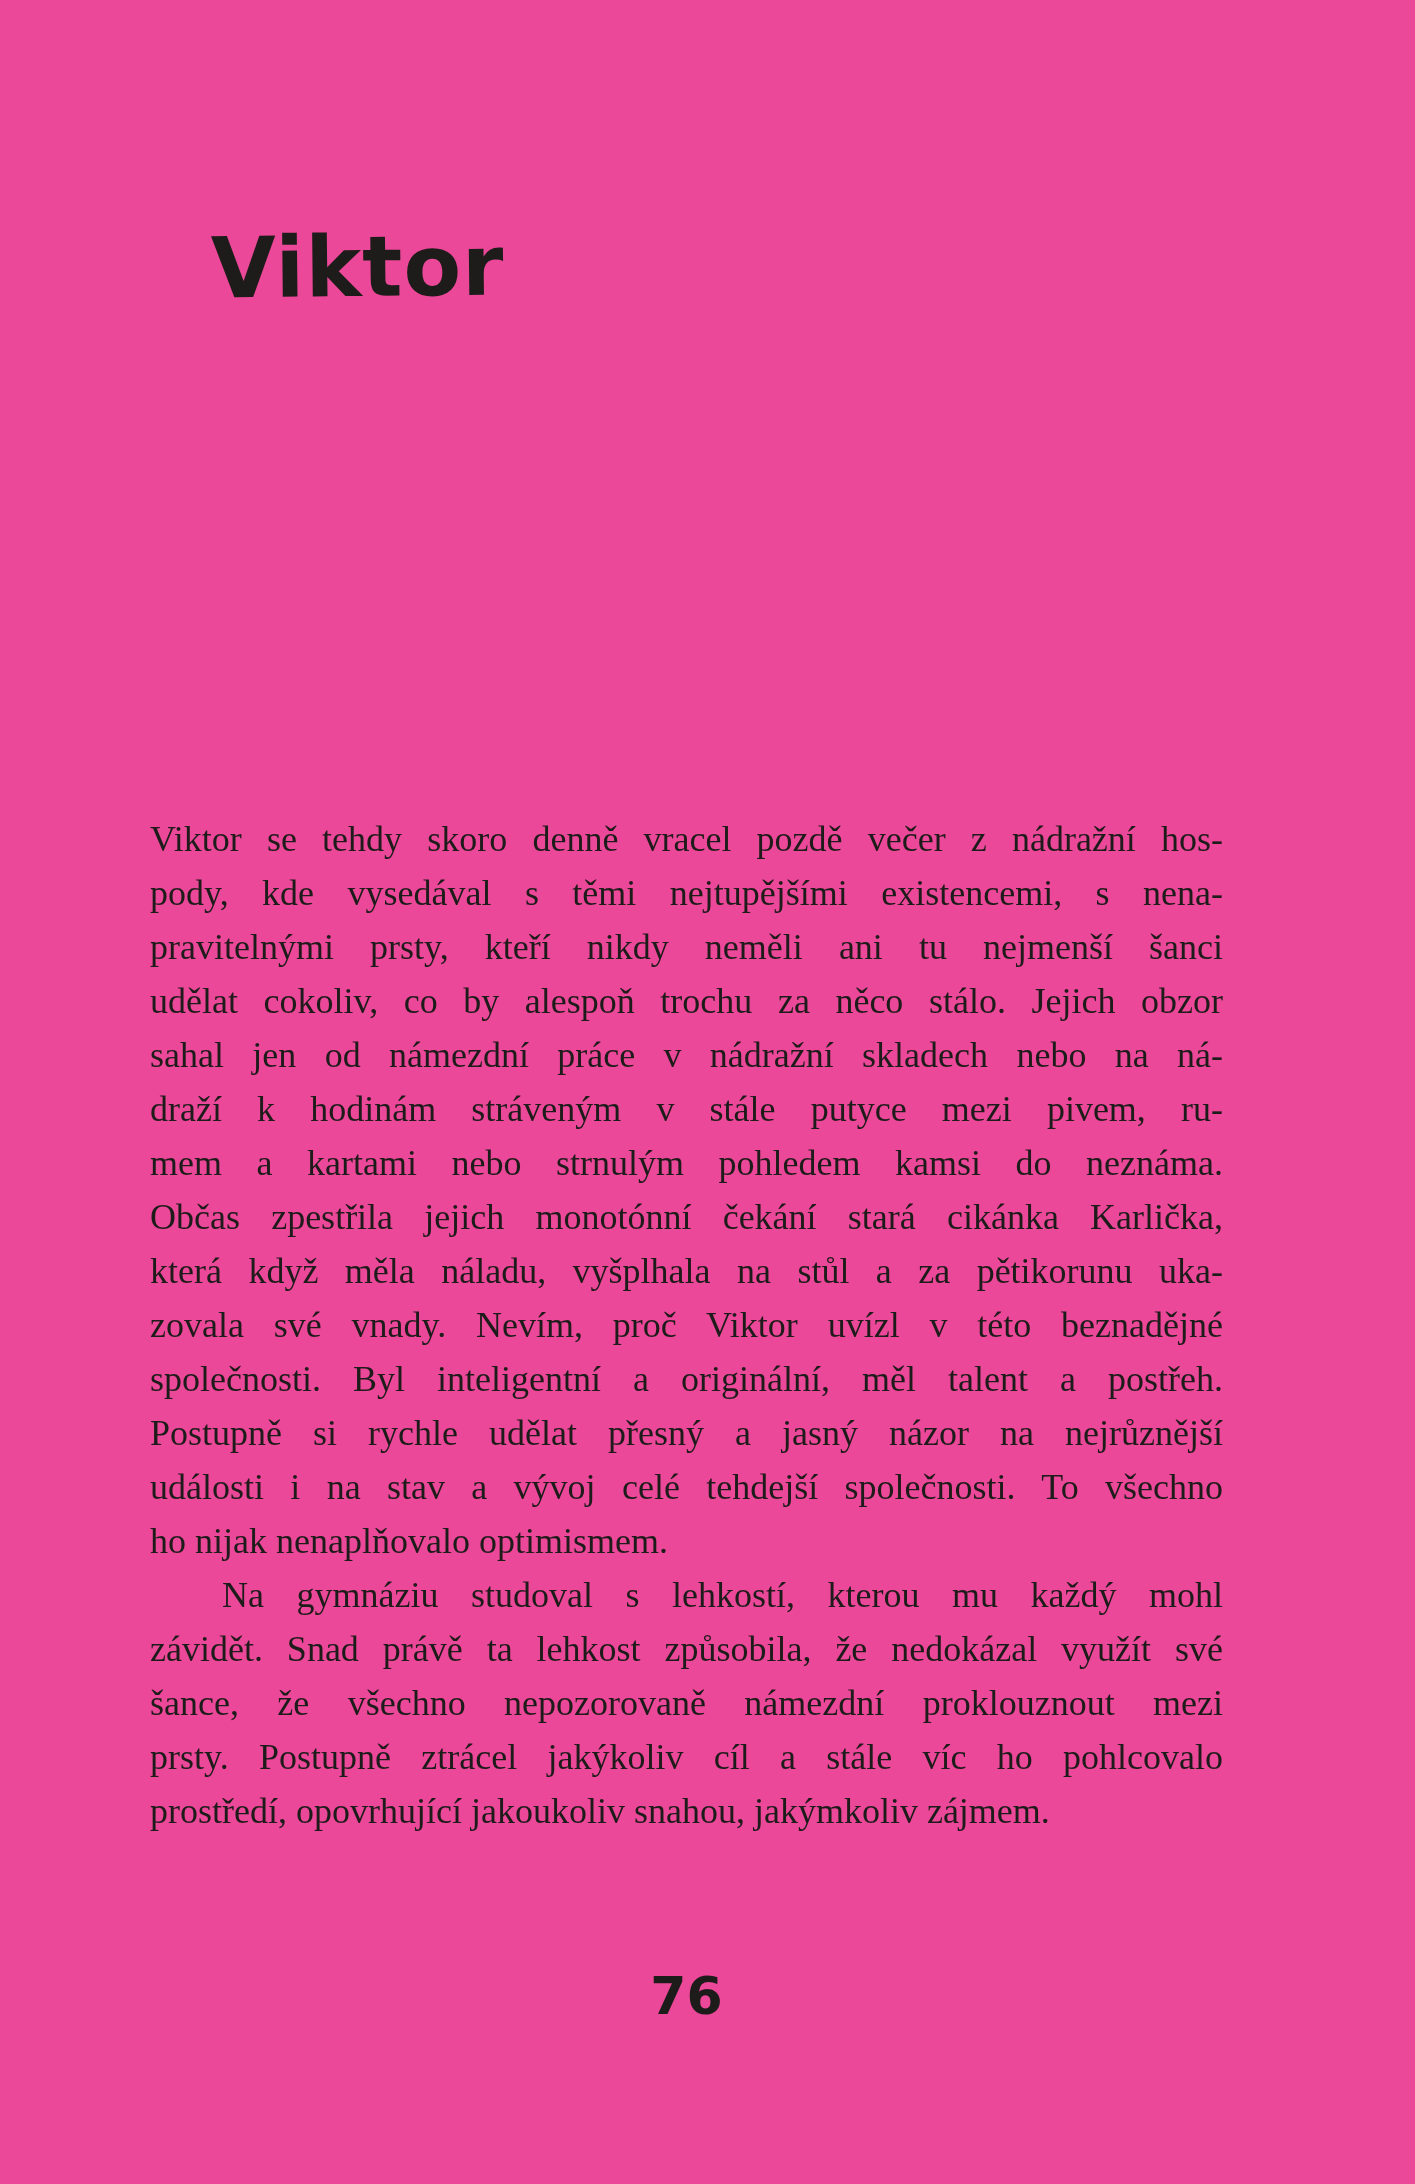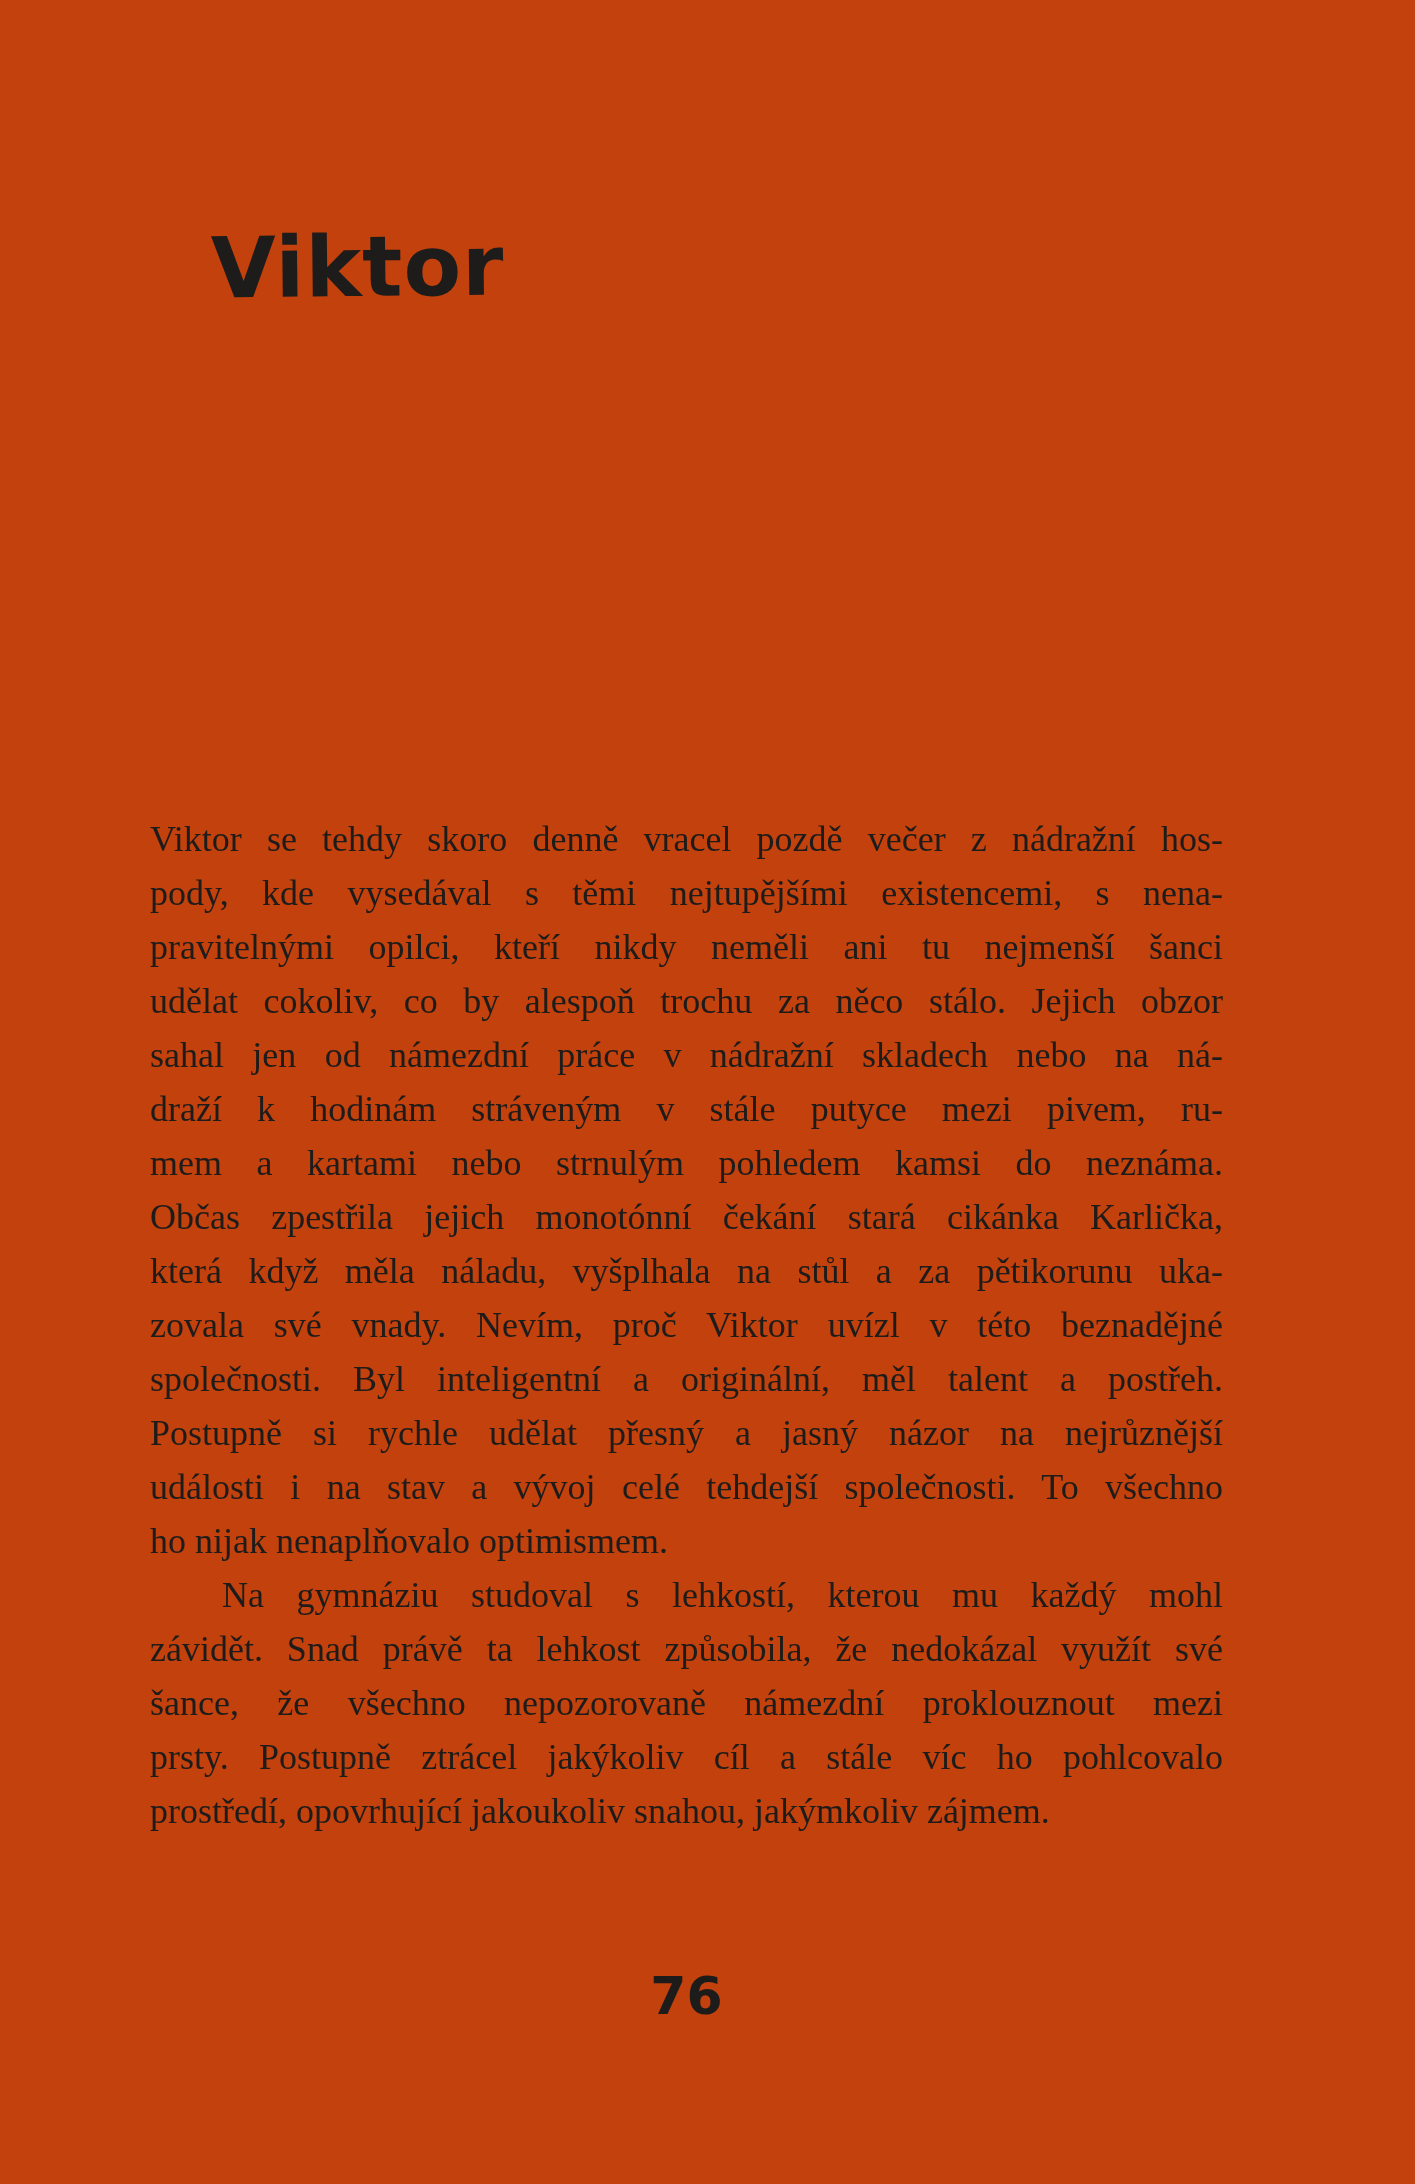--- a/index.html
+++ b/index.html
@@ -4,21 +4,21 @@
 <style>
   html, body {
     margin: 0;
     padding: 0;
     background: #ffffff;
   }
   .page {
     position: relative;
     width: 1415px;
     height: 2184px;
-    background: #c2410c;
+    background: #ec4899;
     overflow: hidden;
   }
   .chapter-title {
     position: absolute;
     left: 211px;
     top: 218px;
     margin: 0;
     font-family: "DejaVu Sans", "Liberation Sans", sans-serif;
     font-weight: 700;
     font-size: 84px;
@@ -61,21 +61,21 @@
 </style>
 </head>
 <body>
 
 <div class="page">
   <h1 class="chapter-title">Viktor</h1>
 
   <div class="body-text" id="body-text">
       <div class="text-line">Viktor se tehdy skoro denně vracel pozdě večer z nádražní hos-</div>
       <div class="text-line">pody, kde vysedával s těmi nejtupějšími existencemi, s nena-</div>
-      <div class="text-line">pravitelnými opilci, kteří nikdy neměli ani tu nejmenší šanci</div>
+      <div class="text-line">pravitelnými prsty, kteří nikdy neměli ani tu nejmenší šanci</div>
       <div class="text-line">udělat cokoliv, co by alespoň trochu za něco stálo. Jejich obzor</div>
       <div class="text-line">sahal jen od námezdní práce v nádražní skladech nebo na ná-</div>
       <div class="text-line">draží k hodinám stráveným v stále putyce mezi pivem, ru-</div>
       <div class="text-line">mem a kartami nebo strnulým pohledem kamsi do neznáma.</div>
       <div class="text-line">Občas zpestřila jejich monotónní čekání stará cikánka Karlička,</div>
       <div class="text-line">která když měla náladu, vyšplhala na stůl a za pětikorunu uka-</div>
       <div class="text-line">zovala své vnady. Nevím, proč Viktor uvízl v této beznadějné</div>
       <div class="text-line">společnosti. Byl inteligentní a originální, měl talent a postřeh.</div>
       <div class="text-line">Postupně si rychle udělat přesný a jasný názor na nejrůznější</div>
       <div class="text-line">události i na stav a vývoj celé tehdejší společnosti. To všechno</div>

